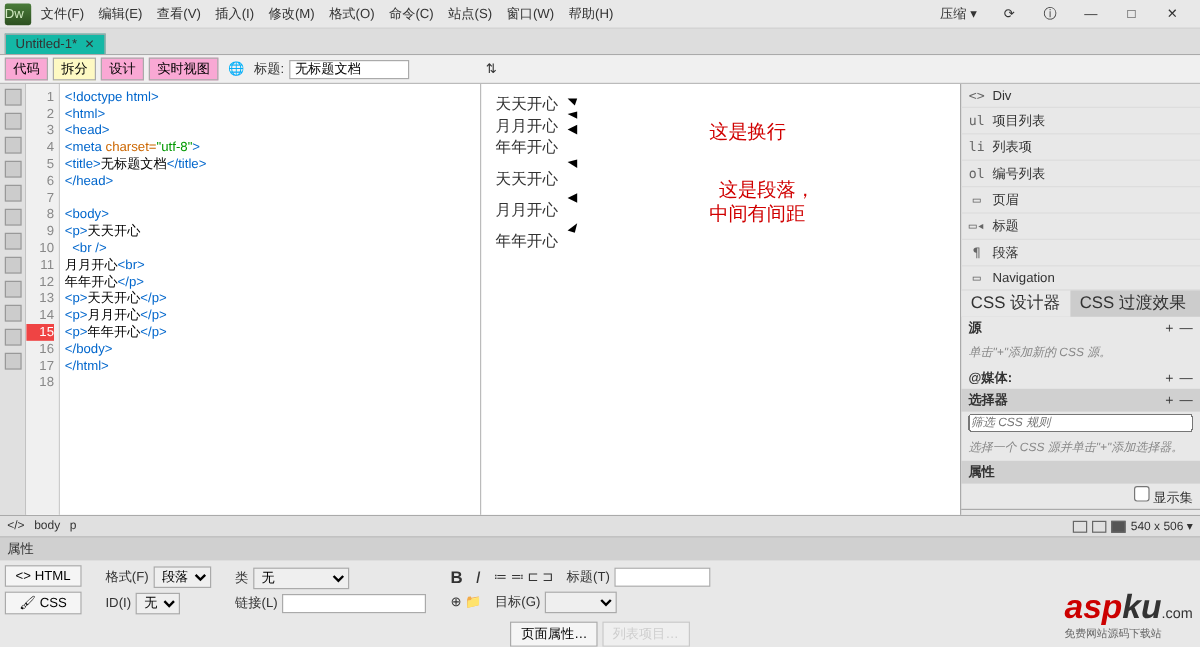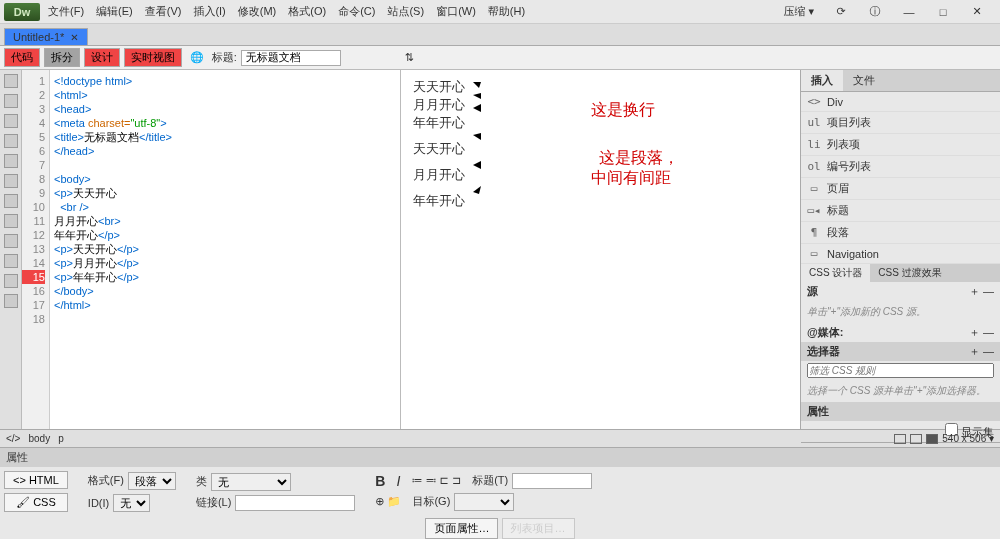--- a/index.html
+++ b/index.html
@@ -1,33 +1,33 @@
 <!DOCTYPE html>
 <html><head>
 <meta charset="utf-8">
 <style>
 * { margin: 0; padding: 0; box-sizing: border-box; font-family: "Microsoft YaHei", Arial, sans-serif; }
 body { background: #e8e8e8; width: 1000px; height: 539px; overflow: hidden; font-size: 11px; color: #333; }
 
 
 .menubar { height: 24px; background: #e8e8e8; display: flex; align-items: center; padding: 0 4px; border-bottom: 1px solid #ccc; }
-.dw-logo { width: 36px; height: 18px; background: linear-gradient(#4a7b3a, #2d5020); color: #d0e8c0; font-weight: bold; text-align: center; line-height: 18px; font-size: 11px; border-radius: 2px; margin-right: 8px; }
+.dw-logo { width: 22px; height: 18px; background: linear-gradient(#4a7b3a, #2d5020); color: #d0e8c0; font-weight: normal; line-height: 18px; font-size: 11px; border-radius: 2px; margin-right: 8px; }
 .menubar span { margin-right: 12px; cursor: pointer; }
 .menubar-right { margin-left: auto; display: flex; align-items: center; gap: 8px; }
 .menubar-right .win-btn { width: 14px; height: 14px; display: inline-flex; align-items: center; justify-content: center; }
 
 
 .tabbar { height: 22px; background: #ddd; display: flex; align-items: flex-end; padding-left: 4px; border-bottom: 1px solid #aaa; }
-.doc-tab { background: #3b82f6; padding: 2px 8px; border: 1px solid #aaa; border-bottom: none; display: flex; align-items: center; font-size: 11px; }
+.doc-tab { background: #14b8a6; padding: 2px 8px; border: 1px solid #aaa; border-bottom: none; display: flex; align-items: center; font-size: 11px; }
 .doc-tab .close { margin-left: 6px; font-size: 10px; }
 
 
 .toolbar { height: 24px; background: #f0f0f0; display: flex; align-items: center; padding: 0 4px; border-bottom: 1px solid #bbb; gap: 4px; }
-.tbtn { border: 1px solid #aaa; background: #ef4444; padding: 1px 6px; font-size: 11px; cursor: pointer; }
-.tbtn.active { background: #a3a3a3; }
+.tbtn { border: 1px solid #aaa; background: #f9a8d4; padding: 1px 6px; font-size: 11px; cursor: pointer; }
+.tbtn.active { background: #fef9c3; }
 .title-input { width: 100px; border: 1px solid #aaa; padding: 1px 4px; font-size: 11px; }
 
 
 .main { display: flex; height: calc(100% - 24px - 22px - 24px - 110px); }
 .left-rail { width: 22px; background: #e0e0e0; border-right: 1px solid #bbb; display: flex; flex-direction: column; align-items: center; padding-top: 4px; gap: 6px; }
 .left-rail div { width: 14px; height: 14px; background: #ccc; border: 1px solid #999; }
 
 
 .code-area { flex: 1; display: flex; background: #fff; }
 .gutter { width: 28px; background: #f0f0f0; text-align: right; padding: 4px 4px 0 0; color: #888; font-family: monospace; font-size: 11px; line-height: 14px; border-right: 1px solid #ccc; }
@@ -50,21 +50,21 @@
 .panel-tabs { display: flex; background: #d0d0d0; border-bottom: 1px solid #aaa; }
 .panel-tab { padding: 3px 10px; cursor: pointer; }
 .panel-tab.active { background: #e8e8e8; font-weight: bold; }
 .panel-dd { padding: 3px 6px; border-bottom: 1px solid #ccc; }
 .insert-list { flex: 0 0 auto; }
 .insert-item { display: flex; align-items: center; padding: 3px 6px; border-bottom: 1px solid #ddd; gap: 6px; cursor: pointer; }
 .insert-item .ic { width: 14px; text-align: center; color: #666; font-family: monospace; }
 .panel-section { border-bottom: 1px solid #aaa; }
 .panel-body { padding: 4px 6px; color: #888; font-style: italic; font-size: 10px; }
 .sub-tabs { display: flex; background: #ccc; }
-.sub-tab { padding: 2px 8px; font-size: 10px; }
+.sub-tab { padding: 2px 8px; font-size: 14px; }
 .sub-tab.active { background: #e8e8e8; }
 .plus-row { display: flex; justify-content: space-between; padding: 2px 6px; align-items: center; }
 
 
 .statusbar { height: 18px; background: #e0e0e0; border-top: 1px solid #aaa; display: flex; align-items: center; padding: 0 6px; font-size: 10px; gap: 8px; }
 .statusbar .right { margin-left: auto; display: flex; gap: 4px; align-items: center; }
 .dev-icon { width: 12px; height: 10px; border: 1px solid #666; }
 
 
 .props { height: 92px; background: #e8e8e8; border-top: 1px solid #aaa; }
@@ -184,24 +184,20 @@
       <line x1="185" y1="88" x2="72" y2="65"></line>
         <polygon points="72,65 80,63 80,70"></polygon>
       <line x1="185" y1="88" x2="72" y2="95"></line>
         <polygon points="72,95 80,91 80,99"></polygon>
       <line x1="185" y1="88" x2="72" y2="122"></line>
         <polygon points="72,122 80,116 78,124"></polygon>
     </svg>
   </div>
 
   <div class="right-panel">
-    <div class="panel-tabs">
-      <div class="panel-tab active">插入</div>
-      <div class="panel-tab">文件</div>
-    </div>
     <div class="insert-list" id="insert-list">
         <div class="insert-item">
           <span class="ic">&lt;&gt;</span>
           <span>Div</span>
         </div>
         <div class="insert-item">
           <span class="ic">ul</span>
           <span>项目列表</span>
         </div>
         <div class="insert-item">
@@ -299,13 +295,17 @@
     </div>
     <div class="col">
       <div class="row"><b style="font-size:14px">B</b>&nbsp;<i style="font-size:14px">I</i>&nbsp;<span>≔ ≕ ⊏ ⊐</span>&nbsp;<span>标题(T)</span><input style="width: 80px;"></div>
       <div class="row"><span>⊕ 📁</span>&nbsp;<span>目标(G)</span><select style="width:60px"><option></option></select></div>
     </div>
   </div>
   <div style="text-align:center;padding:2px">
     <button class="prop-btn">页面属性…</button>
     <button class="prop-btn" disabled="" style="opacity:.5">列表项目…</button>
   </div>
+  <div class="watermark">
+    <span class="aspku"><span class="asp">asp</span><span class="ku">ku</span></span><span class="com">.com</span>
+    <div class="sub">免费网站源码下载站</div>
+  </div>
 </div>
 
 </body></html>

